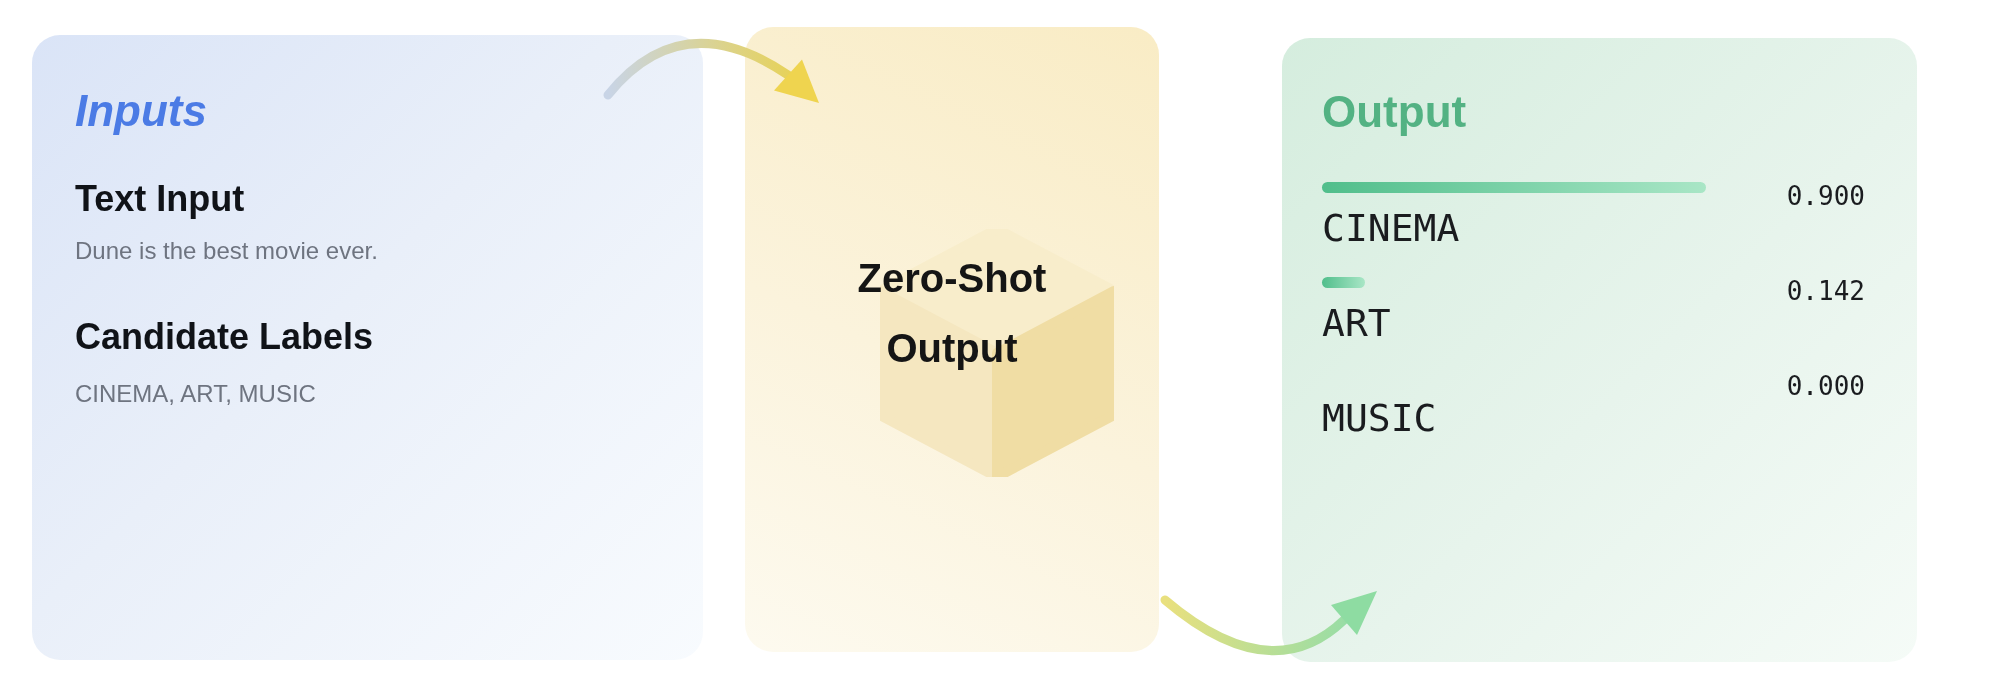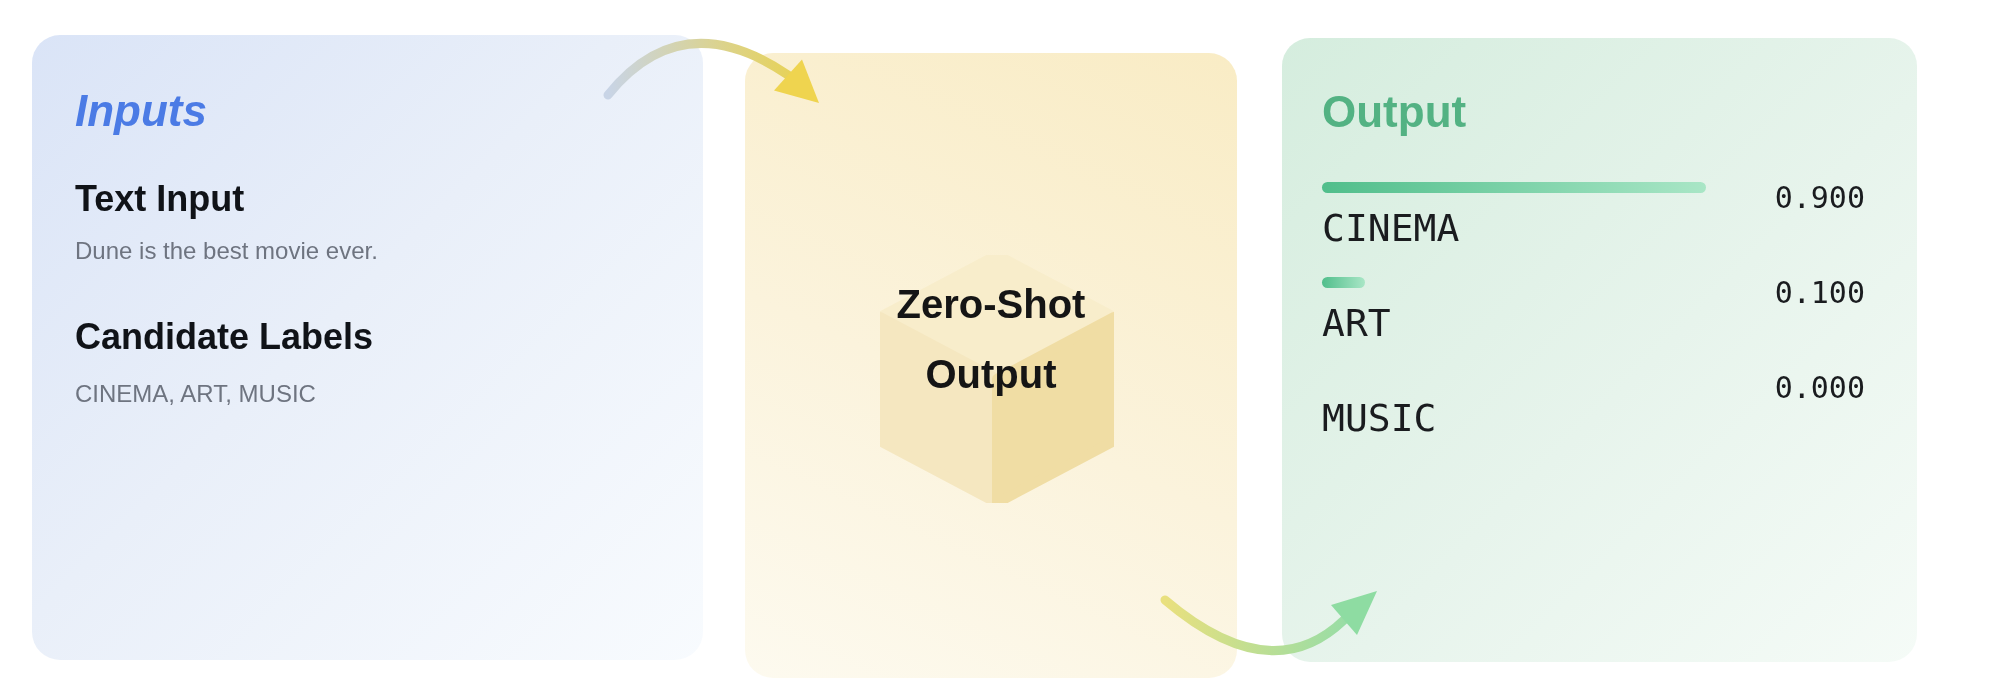--- a/index.html
+++ b/index.html
@@ -9,21 +9,21 @@
     background:#ffffff;
     font-family:"Liberation Sans","DejaVu Sans",sans-serif;
     overflow:hidden;
   }
   .panel { position:absolute; border-radius:28px; }
   .panel-inputs {
     left:32px; top:35px; width:671px; height:625px;
     background:linear-gradient(135deg,#dae4f7 0%,#e9eff9 45%,#f8fbfe 100%);
   }
   .panel-model {
-    left:745px; top:53px; width:492px; height:625px;
+    left:745px; top:27px; width:414px; height:625px;
     background:linear-gradient(205deg,#f9ecc5 0%,#fbf3dc 55%,#fdfaef 100%);
   }
   .panel-output {
     left:1282px; top:38px; width:635px; height:624px;
     background:linear-gradient(135deg,#d5edde 0%,#e7f4ec 55%,#f5fbf7 100%);
   }
   .abs { position:absolute; line-height:1; white-space:nowrap; }
   .title { font-size:44px; font-weight:700; letter-spacing:0; }
   .inputs-title { left:43px; top:54px; color:#4b7be5;font-style:italic; }
   .output-title { left:40px; top:52px; color:#53b283; }
@@ -48,21 +48,21 @@
     background:linear-gradient(90deg,#50be8b 0%,#a9e6c6 100%);
   }
   .result-label {
     position:absolute; left:0; top:27px;
     font-family:"DejaVu Sans Mono",monospace;
     font-size:38px; color:#1a1c1f; line-height:1;
   }
   .result-value {
     position:absolute; right:0; top:1px;
     font-family:"DejaVu Sans Mono",monospace;
-    font-size:30px; color:#1a1c1f; line-height:1;
+    font-size:26px; color:#1a1c1f; line-height:1;
   }
   .flow-arrow { position:absolute; z-index:3; }
   .arrow-1 { left:595px; top:25px; }
   .arrow-2 { left:1150px; top:575px; }
 </style>
 </head>
 <body>
 
 <section class="panel panel-inputs">
   <h2 class="abs title inputs-title">Inputs</h2>
@@ -90,21 +90,21 @@
   <h2 class="abs title output-title">Output</h2>
 
   <div class="result-row rr-0">
     <div class="result-bar" style="width: 384px;"></div>
     <div class="result-label">CINEMA</div>
     <div class="result-value">0.900</div>
   </div>
   <div class="result-row rr-1">
     <div class="result-bar" style="width: 43px;"></div>
     <div class="result-label">ART</div>
-    <div class="result-value">0.100</div>
+    <div class="result-value">0.142</div>
   </div>
   <div class="result-row rr-2">
 
     <div class="result-label">MUSIC</div>
     <div class="result-value">0.000</div>
   </div>
 </section>
 
 <svg class="flow-arrow arrow-1" width="240" height="95" viewBox="0 0 240 95">
   <defs>

